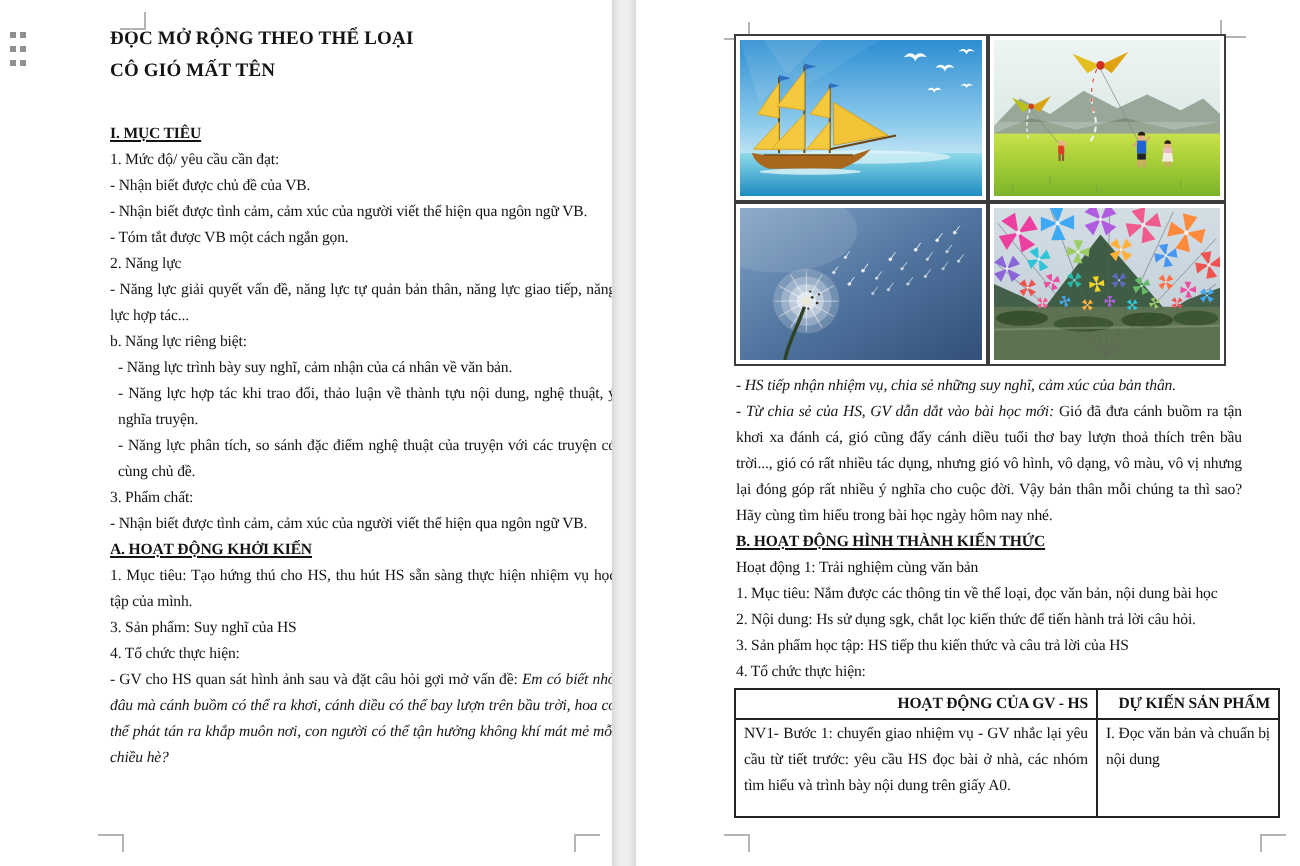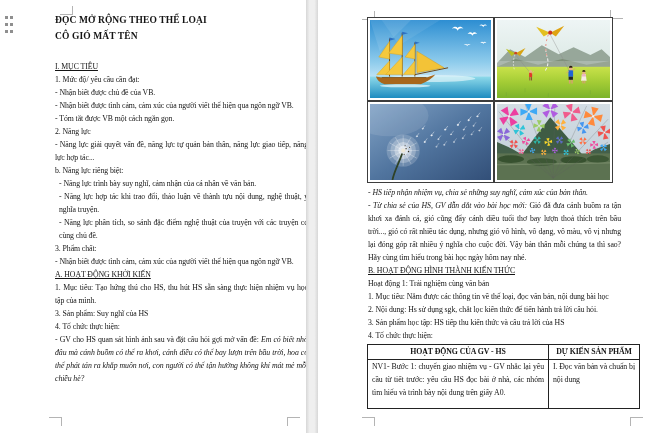--- a/index.html
+++ b/index.html
@@ -12,37 +12,37 @@
   #page-right{left:318px;width:332px}
 
   .content{position:absolute;font-size:7.8px;line-height:13px;letter-spacing:-.08px;
            text-align:justify;color:#141414}
   #content-left{left:55px;top:12px;width:253px}
   #content-right{left:50px;top:186px;width:253px}
 
   p{margin:0}
   .b{font-weight:400}
   .i{font-style:italic}
-  .bu{font-weight:400;text-decoration:underline}
+  .bu{font-weight:700;text-decoration:underline}
   .nw{white-space:nowrap}
   .ind{padding-left:4px}
   .title{font-weight:700;font-size:9.5px;line-height:16px;letter-spacing:.1px}
   .title-block{margin-bottom:16px}
 
   
   #photo-grid{position:absolute;left:49px;top:17px;display:grid;
               grid-template-columns:127px 119px;grid-template-rows:84px 82px}
   .ph{border:1px solid #3c3c3c;background:#fff;padding:2px;box-sizing:border-box}
   .ph svg{display:block;width:100%;height:100%}
 
   
   .tbl{border-collapse:collapse;table-layout:fixed;width:272px;margin:2px 0 0 -1px}
   .tbl th,.tbl td{border:1px solid #222;vertical-align:top;font-size:7.8px;
                   line-height:13px;letter-spacing:-.08px;padding:0 4px}
-  .tbl th{text-align:center;font-weight:700;height:14px;line-height:14px}
+  .tbl th{text-align:right;font-weight:700;height:14px;line-height:14px}
   .tbl td{height:48px;text-align:justify}
   .col-gv{width:181px}.col-sp{width:91px}
 
   
   .cm{position:absolute;width:12px;height:8px}
   .cm-rb{border-right:1px solid #b4b4b4;border-bottom:1px solid #b4b4b4}
   .cm-lb{border-left:1px solid #b4b4b4;border-bottom:1px solid #b4b4b4}
   .cm-rt{border-right:1px solid #b4b4b4;border-top:1px solid #b4b4b4}
   .cm-lt{border-left:1px solid #b4b4b4;border-top:1px solid #b4b4b4}
 

